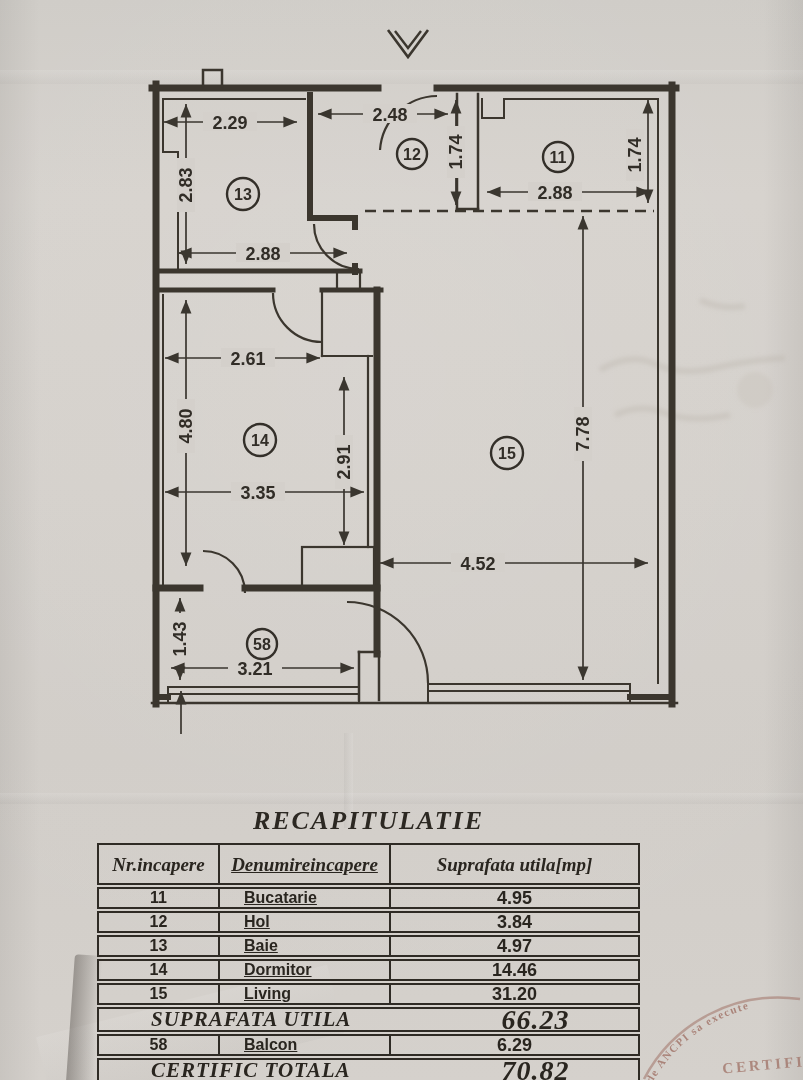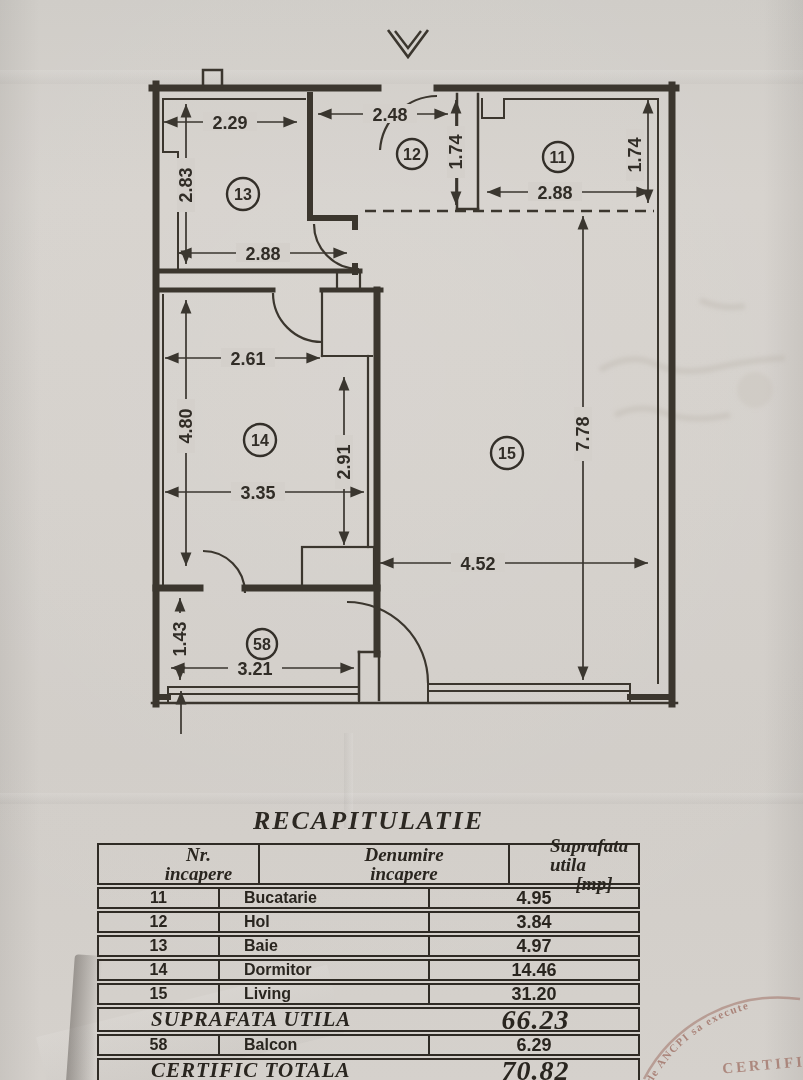--- a/index.html
+++ b/index.html
@@ -28,23 +28,23 @@
   .lblbg{fill:#d4d0cb;}
   .dimt{font-size:18px;font-weight:bold;fill:#312d27;text-anchor:middle;}
   .rc{fill:none;stroke:#332f29;stroke-width:2.4;}
   .rt{font-size:16px;font-weight:bold;fill:#312d27;text-anchor:middle;}
   .bleed{stroke:#b4ada5;stroke-width:6;fill:none;opacity:.32;}
   .recap{position:absolute;left:97px;top:806px;width:543px;color:#29251f;}
   .recap-title{text-align:center;font:italic bold 26px "Liberation Serif",serif;letter-spacing:2px;color:#2c2822;}
   .tbl{margin-top:7px;}
   .row{border:2px solid #2f2b25;display:flex;margin-top:2px;box-sizing:border-box;}
   .row.head{height:42px;font:italic bold 19px "Liberation Serif",serif;}
-  .head .cell{display:flex;flex-direction:column;align-items:center;justify-content:center;line-height:1.0;margin-left:40px;}
+  .head .cell{display:flex;flex-direction:row;align-items:center;justify-content:center;line-height:1.0;}
   .c1{width:121px;border-right:2px solid #2f2b25;box-sizing:border-box;}
-  .c2{width:210px;border-right:2px solid #2f2b25;box-sizing:border-box;}
+  .c2{width:171px;border-right:2px solid #2f2b25;box-sizing:border-box;text-decoration:underline;}
   .c3{flex:1;}
   .row.data{height:22px;font:bold 16px "Liberation Sans",sans-serif;}
   .data .c1{display:flex;align-items:center;justify-content:center;}
   .data .c2{display:flex;align-items:center;padding-left:24px;}
   .data .c3{display:flex;align-items:center;justify-content:center;font-size:18px;}
   .row.sum{height:25px;font:italic bold 21px "Liberation Serif",serif;letter-spacing:1px;}
   .sum .sl{flex:1;padding-left:52px;display:flex;align-items:center;}
   .sum .sv{width:205px;display:flex;align-items:center;justify-content:center;font-size:28px;}
   .stamp{position:absolute;left:610px;top:975px;width:193px;height:105px;overflow:hidden;}
   .stamp-arc{stroke:#9c6a5e;stroke-width:2.5;fill:none;opacity:.5;}

